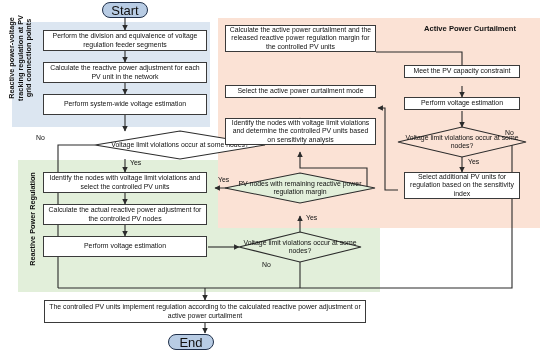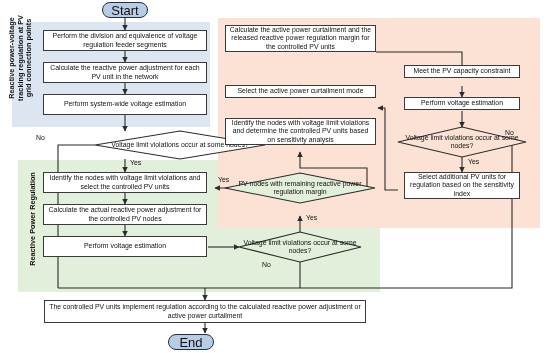--- a/index.html
+++ b/index.html
@@ -132,20 +132,21 @@
 
       <path d="M205,323 L205,333" marker-end="url(#ah)"></path>
     </g>
   </svg>
 
   <div class="vlabel" id="label-blue">Reactive power-voltage
 tracking regulation at PV
 grid connection points</div>
   <div class="vlabel" id="label-green">Reactive Power Regulation</div>
 
+  <div class="panel-title" id="title-apc">Active Power Curtailment</div>
 
   <div class="terminal" style="left:102px;top:2px;width:46px;height:16px;">Start</div>
   <div class="terminal" style="left:168px;top:334px;width:46px;height:16px;">End</div>
 
   <div class="box" style="left:43px;top:30px;width:164px;height:21px;">Perform the division and equivalence of voltage regulation feeder segments</div>
   <div class="box" style="left:43px;top:62px;width:164px;height:21px;">Calculate the reactive power adjustment for each PV unit in the network</div>
   <div class="box" style="left:43px;top:94px;width:164px;height:21px;">Perform system-wide voltage estimation</div>
 
   <div class="diamond" style="left:95px;top:131px;width:170px;height:28px;">
     <svg width="170" height="28" viewBox="0 0 170 28" xmlns="http://www.w3.org/2000/svg">

